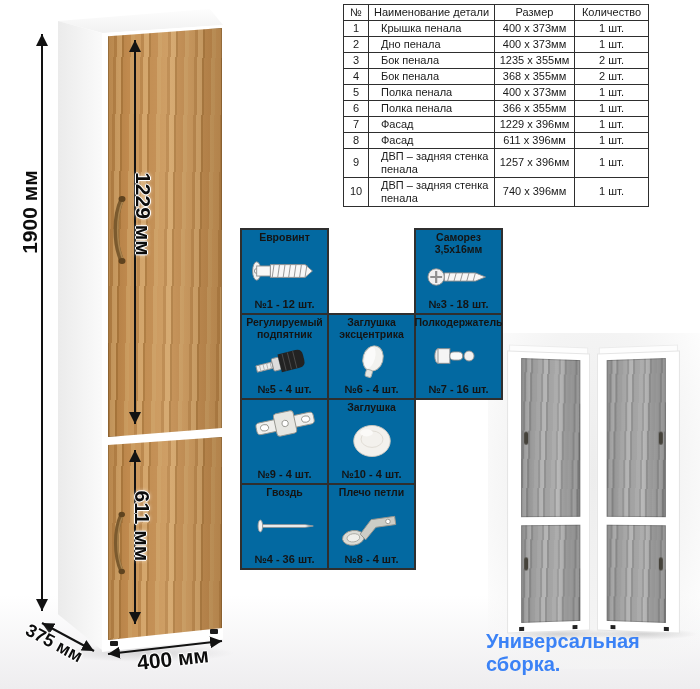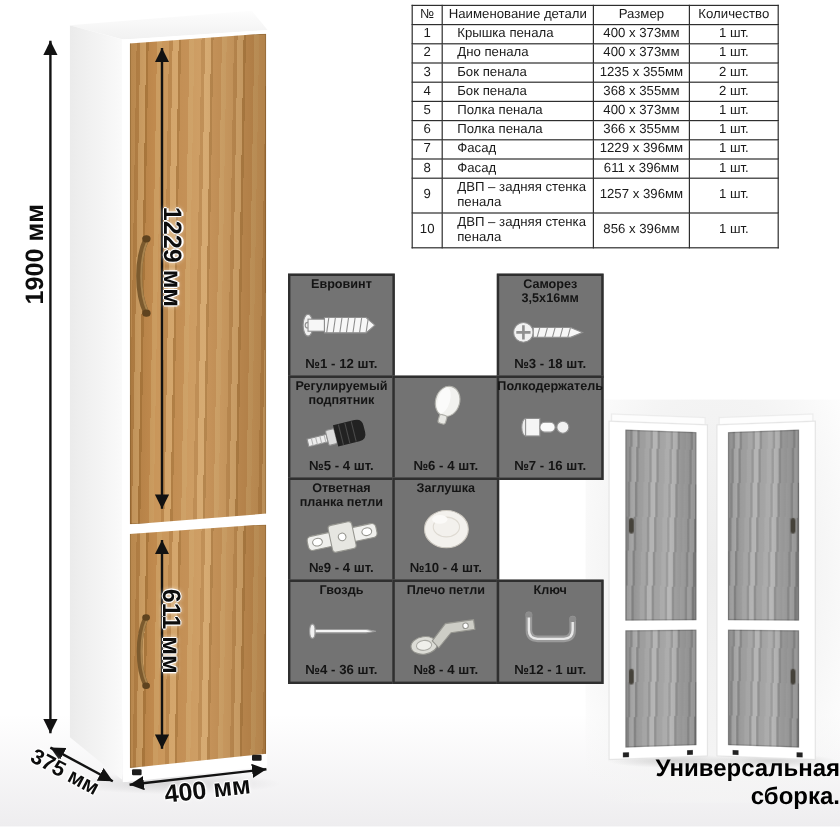--- a/index.html
+++ b/index.html
@@ -42,21 +42,21 @@
   .lab-dep {left:16px; top:633px;width:76px;font-size:18px;transform:rotate(28deg);}
   .lab-wid {left:127px;top:647px;width:92px;font-size:21px;transform:rotate(-6.5deg);}
 
   
   .parts{position:absolute;left:343px;top:4px;z-index:2;border-collapse:collapse;background:#fff;}
   .parts th,.parts td{border:1.5px solid #2e2e2e;font-size:11px;line-height:1.18;padding:1px 2px;
     text-align:center;font-weight:normal;color:#1a1a1a;}
   .parts td.nm{text-align:left;padding-left:12px;}
 
   
-  .hw-cell{position:absolute;width:89px;height:87px;border:2px solid #2f2f2f;background:#737373;z-index:3;
+  .hw-cell{position:absolute;width:89px;height:87px;border:2px solid #2f2f2f;background:#0369a1;z-index:3;
     box-sizing:border-box;display:flex;flex-direction:column;align-items:center;justify-content:space-between;
     padding:2px 1px 3px;}
   .hw-title{font-weight:bold;font-size:10.5px;line-height:1.12;text-align:center;color:#141414;}
   .hw-count{font-weight:bold;font-size:11px;color:#141414;}
   .hw-icon{flex:1 1 auto;max-height:42px;width:80px;}
 
   
   .ua-backdrop{position:absolute;left:488px;top:333px;width:212px;height:336px;z-index:1;
     background:radial-gradient(ellipse at 50% 42%,#ededed 0%,#f4f4f4 55%,rgba(255,255,255,0) 95%);}
   .gcab{position:absolute;top:352px;width:84px;height:280px;z-index:2;}
@@ -67,22 +67,22 @@
       linear-gradient(to right,rgba(40,40,40,.18),rgba(40,40,40,0) 20%,rgba(255,255,255,.10) 60%,rgba(30,30,30,.20)),
       repeating-linear-gradient(92deg,#a4a4a4 0 4px,#929292 4px 6px,#b1b1b1 6px 10px,#8a8a8a 10px 12px,#9d9d9d 12px 17px);
     box-shadow:inset 0 0 0 1px rgba(40,40,40,.25);}
   .gdoor-up{top:7px;height:158px;}
   .gdoor-dn{top:173px;height:97px;}
   .ghandle{position:absolute;width:4px;height:13px;background:#45423a;border-radius:2px;z-index:3;}
   .gfoot{position:absolute;bottom:2px;width:5px;height:4px;background:#222;}
   .gshadow{position:absolute;top:628px;width:110px;height:12px;z-index:1;
     background:radial-gradient(ellipse at center,rgba(0,0,0,.14),rgba(0,0,0,0) 70%);}
 
-  .assembly-caption{position:absolute;left:486px;top:630px;width:214px;text-align:right;z-index:4;
-    font-weight:bold;font-size:20px;color:#000000;}
+  .assembly-caption{position:absolute;left:486px;top:630px;width:214px;text-align:left;z-index:4;
+    font-weight:bold;font-size:20px;color:#3b82f6;}
 </style>
 </head>
 <body>
 
 <div id="stage">
 
   <div class="floor-wash"></div>
 
   <div class="cab">
     <div class="cab-shadow"></div>
@@ -196,21 +196,21 @@
         </tr>
       <tr>
           <td>9</td>
           <td class="nm">ДВП – задняя стенка пенала</td>
           <td>1257 х 396мм</td>
           <td>1 шт.</td>
         </tr>
       <tr>
           <td>10</td>
           <td class="nm">ДВП – задняя стенка пенала</td>
-          <td>856 х 396мм</td>
+          <td>740 х 396мм</td>
           <td>1 шт.</td>
         </tr>
     </tbody>
   </table>
 
   <div class="hw-cell" style="left:240px;top:228px">
     <div class="hw-title">Евровинт</div>
     <svg class="hw-icon" viewBox="0 0 80 46">
       <ellipse cx="9" cy="23" rx="4.5" ry="10" fill="#f1f1f1" stroke="#8f8f8f"></ellipse>
       <circle cx="9" cy="23" r="2.6" fill="none" stroke="#8f8f8f"></circle>
@@ -241,20 +241,21 @@
         <path d="M12 19.5 v7 M16 19.5 v7 M20 19.5 v7 M24 19.5 v7" stroke="#b5b5b5"></path>
         <rect x="26" y="16" width="8" height="14" rx="1.5" fill="#dcdcdc" stroke="#8f8f8f"></rect>
         <path d="M34 13 h20 q7 0 7 7 v6 q0 7 -7 7 h-20 z" fill="#222222"></path>
         <path d="M39 13.5 v19 M45 13.5 v19 M51 13.5 v19" stroke="#4a4a4a"></path>
       </g>
     </svg>
     <div class="hw-count">№5 - 4 шт.</div>
   </div>
 
   <div class="hw-cell" style="left:327px;top:313px">
+    <div class="hw-title">Заглушка эксцентрика</div>
     <svg class="hw-icon" viewBox="0 0 80 46">
       <g transform="rotate(16 40 23)">
         <ellipse cx="40" cy="19" rx="11" ry="14" fill="#f2f2ef" stroke="#b0b0aa"></ellipse>
         <ellipse cx="36.5" cy="19" rx="5.5" ry="12" fill="#ffffff" opacity="0.7"></ellipse>
         <rect x="36.5" y="32" width="7" height="8" rx="2" fill="#e7e7e3" stroke="#b0b0aa"></rect>
       </g>
     </svg>
     <div class="hw-count">№6 - 4 шт.</div>
   </div>
 
@@ -263,21 +264,20 @@
     <svg class="hw-icon" viewBox="0 0 80 46">
       <ellipse cx="17" cy="23" rx="3.5" ry="8" fill="#ededed" stroke="#8f8f8f"></ellipse>
       <rect x="17" y="15" width="13" height="16" fill="#f5f5f5" stroke="#8f8f8f"></rect>
       <rect x="30" y="18.5" width="14" height="9" rx="4.5" fill="#fafafa" stroke="#8f8f8f"></rect>
       <circle cx="51" cy="23" r="5.5" fill="#f1f1f1" stroke="#8f8f8f"></circle>
     </svg>
     <div class="hw-count">№7 - 16 шт.</div>
   </div>
 
   <div class="hw-cell" style="left:240px;top:398px">
-    <div class="hw-title">Ответная планка петли</div>
     <svg class="hw-icon" viewBox="0 0 80 46">
       <g transform="rotate(-12 40 23)">
         <rect x="8" y="17" width="64" height="13" rx="4" fill="#efefec" stroke="#95958f"></rect>
         <rect x="29" y="11" width="22" height="25" rx="3" fill="#e6e6e1" stroke="#95958f"></rect>
         <ellipse cx="17" cy="23.5" rx="4.5" ry="3.5" fill="#ffffff" stroke="#95958f"></ellipse>
         <ellipse cx="63" cy="23.5" rx="4.5" ry="3.5" fill="#ffffff" stroke="#95958f"></ellipse>
         <circle cx="40" cy="23.5" r="3.5" fill="#ffffff" stroke="#95958f"></circle>
       </g>
     </svg>
     <div class="hw-count">№9 - 4 шт.</div>
@@ -309,30 +309,20 @@
       <g transform="rotate(-8 40 23)">
         <ellipse cx="18" cy="33" rx="12" ry="8" fill="#dcdcd6" stroke="#95958f"></ellipse>
         <ellipse cx="18" cy="33" rx="7" ry="4.5" fill="#efefeb" stroke="#aaaaa4"></ellipse>
         <path d="M26 30 L40 16 h26 v9 h-22 l-13 12 z" fill="#cdcdc6" stroke="#95958f"></path>
         <circle cx="58" cy="20.5" r="2.5" fill="#ffffff" stroke="#95958f"></circle>
       </g>
     </svg>
     <div class="hw-count">№8 - 4 шт.</div>
   </div>
 
-  <div class="hw-cell" style="left:414px;top:483px">
-    <div class="hw-title">Ключ</div>
-    <svg class="hw-icon" viewBox="0 0 80 46">
-      <path d="M20 8 v14 q0 8 8 8 h24 q8 0 8 -8 V12" fill="none" stroke="#9a9a9a" stroke-width="6" stroke-linecap="round"></path>
-      <path d="M20 8 v14 q0 8 8 8 h24 q8 0 8 -8 V12" fill="none" stroke="#e8e8e8" stroke-width="2.2" stroke-linecap="round"></path>
-      <ellipse cx="20" cy="8" rx="3.2" ry="2.6" fill="#8c8c8c"></ellipse>
-      <ellipse cx="60" cy="12" rx="3.2" ry="2.6" fill="#8c8c8c"></ellipse>
-    </svg>
-    <div class="hw-count">№12 - 1 шт.</div>
-  </div>
 
 
   <div class="ua-backdrop"></div>
   <div class="gshadow" style="left:505px"></div>
   <div class="gshadow" style="left:588px"></div>
 
   <div class="gcab" style="left:507px;transform:perspective(600px) rotateY(9deg);">
     <div class="gcab-top"></div>
     <div class="gcab-body"></div>
     <div class="gdoor gdoor-up" style="left:14px"></div>

